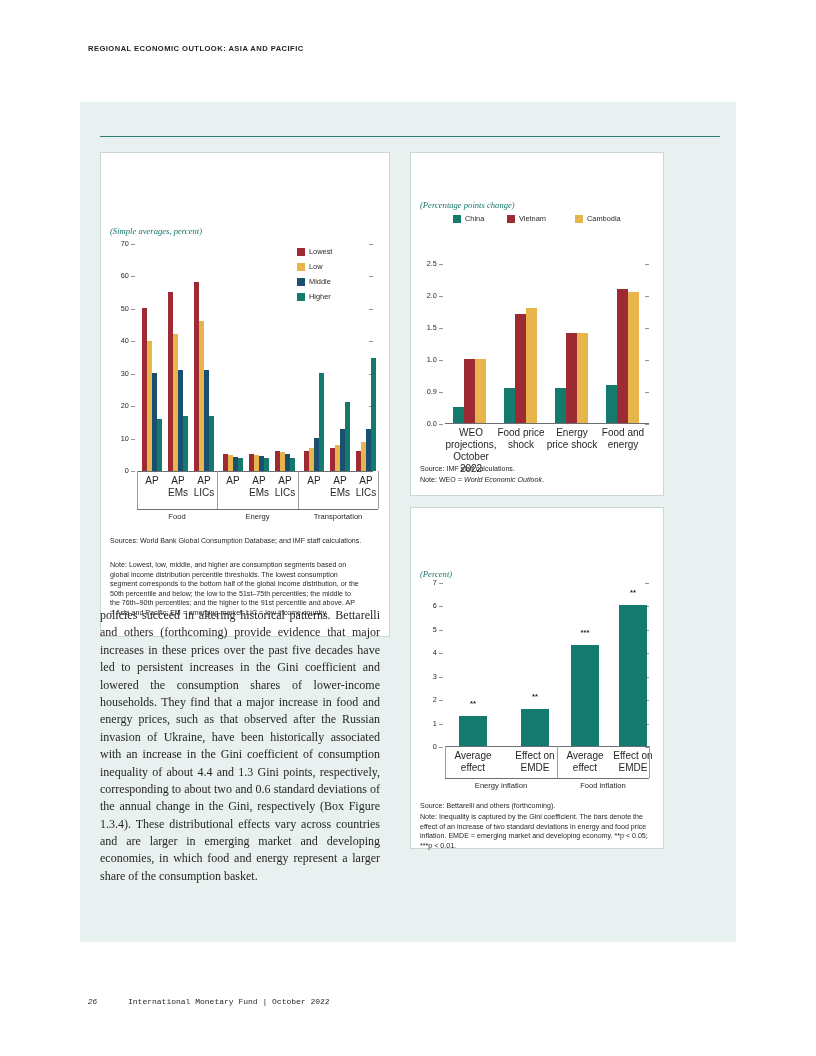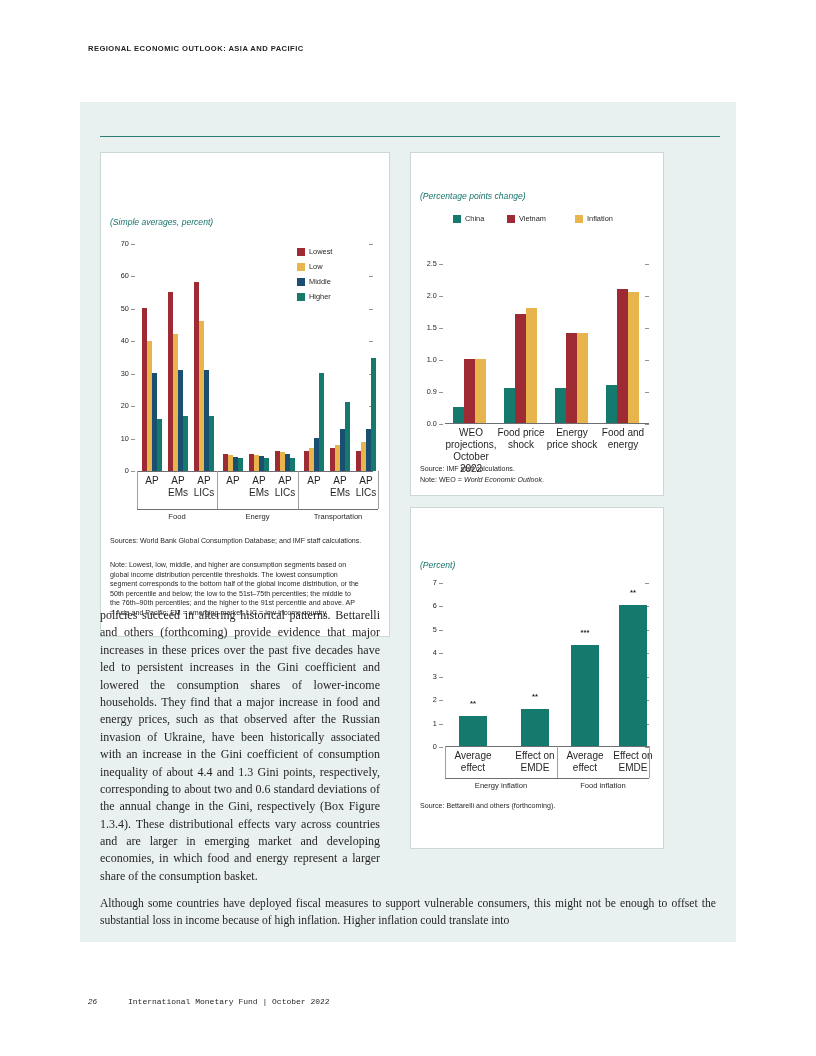--- a/index.html
+++ b/index.html
@@ -28,22 +28,22 @@
     position:absolute;left:20px;top:34px;width:620px;height:1px;background:#2e7d72;
   }
 
   
   .card{position:absolute;background:#ffffff;border:1px solid #c9d8d5;}
   .fig-title{
     font-family:"Liberation Sans",sans-serif;
     font-size:9.6px;font-weight:bold;color:#16736a;line-height:1.32;
   }
   .fig-sub{
-    font-family:Liberation Sans, sans-serif;
-    font-size:8.6px;font-style:italic;color:#16736a;margin-top:2px;
+    font-family:Liberation Serif, serif;
+    font-size:8.6px;font-style:italic;color:#16736a;margin-top:11px;
   }
   .note{
     font-family:"Liberation Sans",sans-serif;
     font-size:7.1px;color:#231f20;line-height:1.35;
   }
   .note i{font-style:italic;}
 
   
   .plot{position:absolute;}
   .axisline{position:absolute;background:#6d6e71;}
@@ -216,21 +216,21 @@
         <div class="tick" style="left:234px;top:234px;">–</div>
         <div class="tick" style="left:234px;top:266px;">–</div>
 
         <div class="axisline" style="left:34px;top:270px;width:204px;height:1px;"></div>
 
         <div class="swatch" style="left:42px;top:62px;background:#157a6e;"></div>
         <div class="legend-item" style="left:54px;top:61px;">China</div>
         <div class="swatch" style="left:96px;top:62px;background:#9e2a33;"></div>
         <div class="legend-item" style="left:108px;top:61px;">Vietnam</div>
         <div class="swatch" style="left:164px;top:62px;background:#e8b54d;"></div>
-        <div class="legend-item" style="left:176px;top:61px;">Inflation</div>
+        <div class="legend-item" style="left:176px;top:61px;">Cambodia</div>
 
         <div class="bar" style="left:42px;bottom:30px;width:11px;height:16px;background:#157a6e;"></div>
         <div class="bar" style="left:53px;bottom:30px;width:11px;height:64px;background:#9e2a33;"></div>
         <div class="bar" style="left:64px;bottom:30px;width:11px;height:64px;background:#e8b54d;"></div>
 
         <div class="bar" style="left:93px;bottom:30px;width:11px;height:35px;background:#157a6e;"></div>
         <div class="bar" style="left:104px;bottom:30px;width:11px;height:109px;background:#9e2a33;"></div>
         <div class="bar" style="left:115px;bottom:30px;width:11px;height:115px;background:#e8b54d;"></div>
 
         <div class="bar" style="left:144px;bottom:30px;width:11px;height:35px;background:#157a6e;"></div>
@@ -295,23 +295,23 @@
 
         <div class="sep" style="left:34px;top:238px;height:32px;"></div>
         <div class="sep" style="left:146px;top:238px;height:32px;"></div>
         <div class="sep" style="left:238px;top:238px;height:32px;"></div>
         <div class="axisline" style="left:34px;top:270px;width:204px;height:1px;"></div>
         <div class="grouplab" style="left:34px;top:273px;width:112px;">Energy inflation</div>
         <div class="grouplab" style="left:146px;top:273px;width:92px;">Food inflation</div>
       </div>
 
       <div class="note" style="position:absolute;left:9px;top:294px;width:230px;">Source: Bettarelli and others (forthcoming).</div>
+      <div class="note" style="position:absolute;left:9px;top:305px;width:230px;">Note: Inequality is captured by the Gini coefficient. The bars denote the effect of an increase of two standard deviations in energy and food price inflation. EMDE = emerging market and developing economy. **p &lt; 0.05; ***p &lt; 0.01.</div>
     </div>
 
     <div class="bodycol" style="left:20px;top:505px;width:280px;">policies succeed in altering historical patterns. Bettarelli and others (forthcoming) provide evidence that major increases in these prices over the past five decades have led to persistent increases in the Gini coefficient and lowered the consumption shares of lower-income households. They find that a major increase in food and energy prices, such as that observed after the Russian invasion of Ukraine, have been historically associated with an increase in the Gini coefficient of consumption inequality of about 4.4 and 1.3 Gini points, respectively, corresponding to about two and 0.6 standard deviations of the annual change in the Gini, respectively (Box Figure 1.3.4). These distributional effects vary across countries and are larger in emerging market and developing economies, in which food and energy represent a larger share of the consumption basket.</div>
 
-    <div class="bodyfull" style="left:20px;top:794px;width:616px;">Although some countries have deployed fiscal measures to support vulnerable consumers, this might not be enough to offset the substantial loss in income because of high inflation. Higher inflation could translate into</div>
   </div>
 
   <div class="folio">26</div>
   <div class="footer-txt">International Monetary Fund | October 2022</div>
 
 </div>
 
 </body></html>

